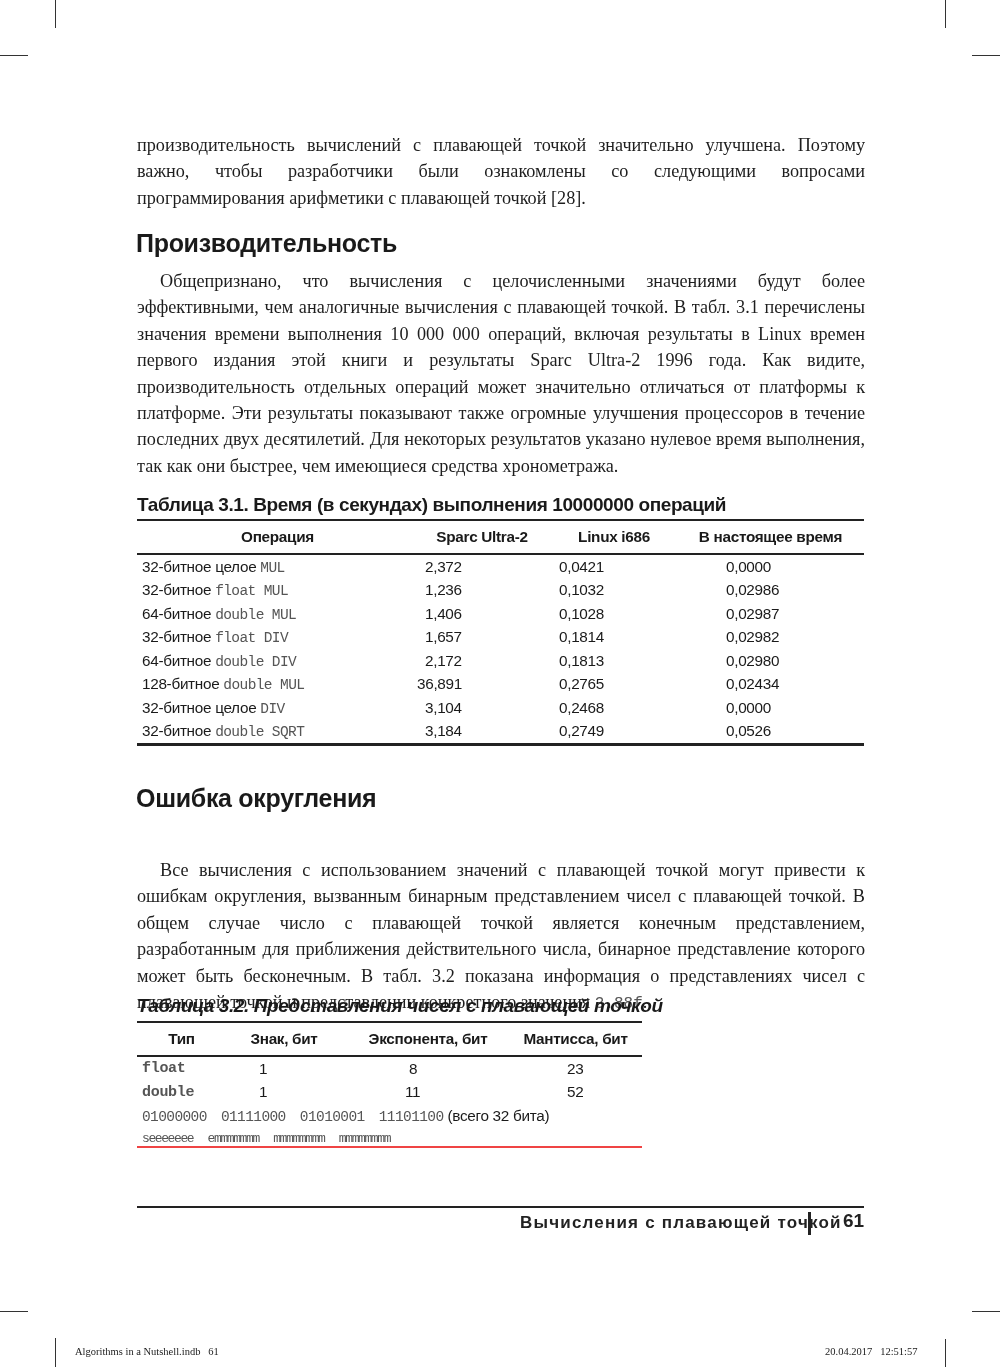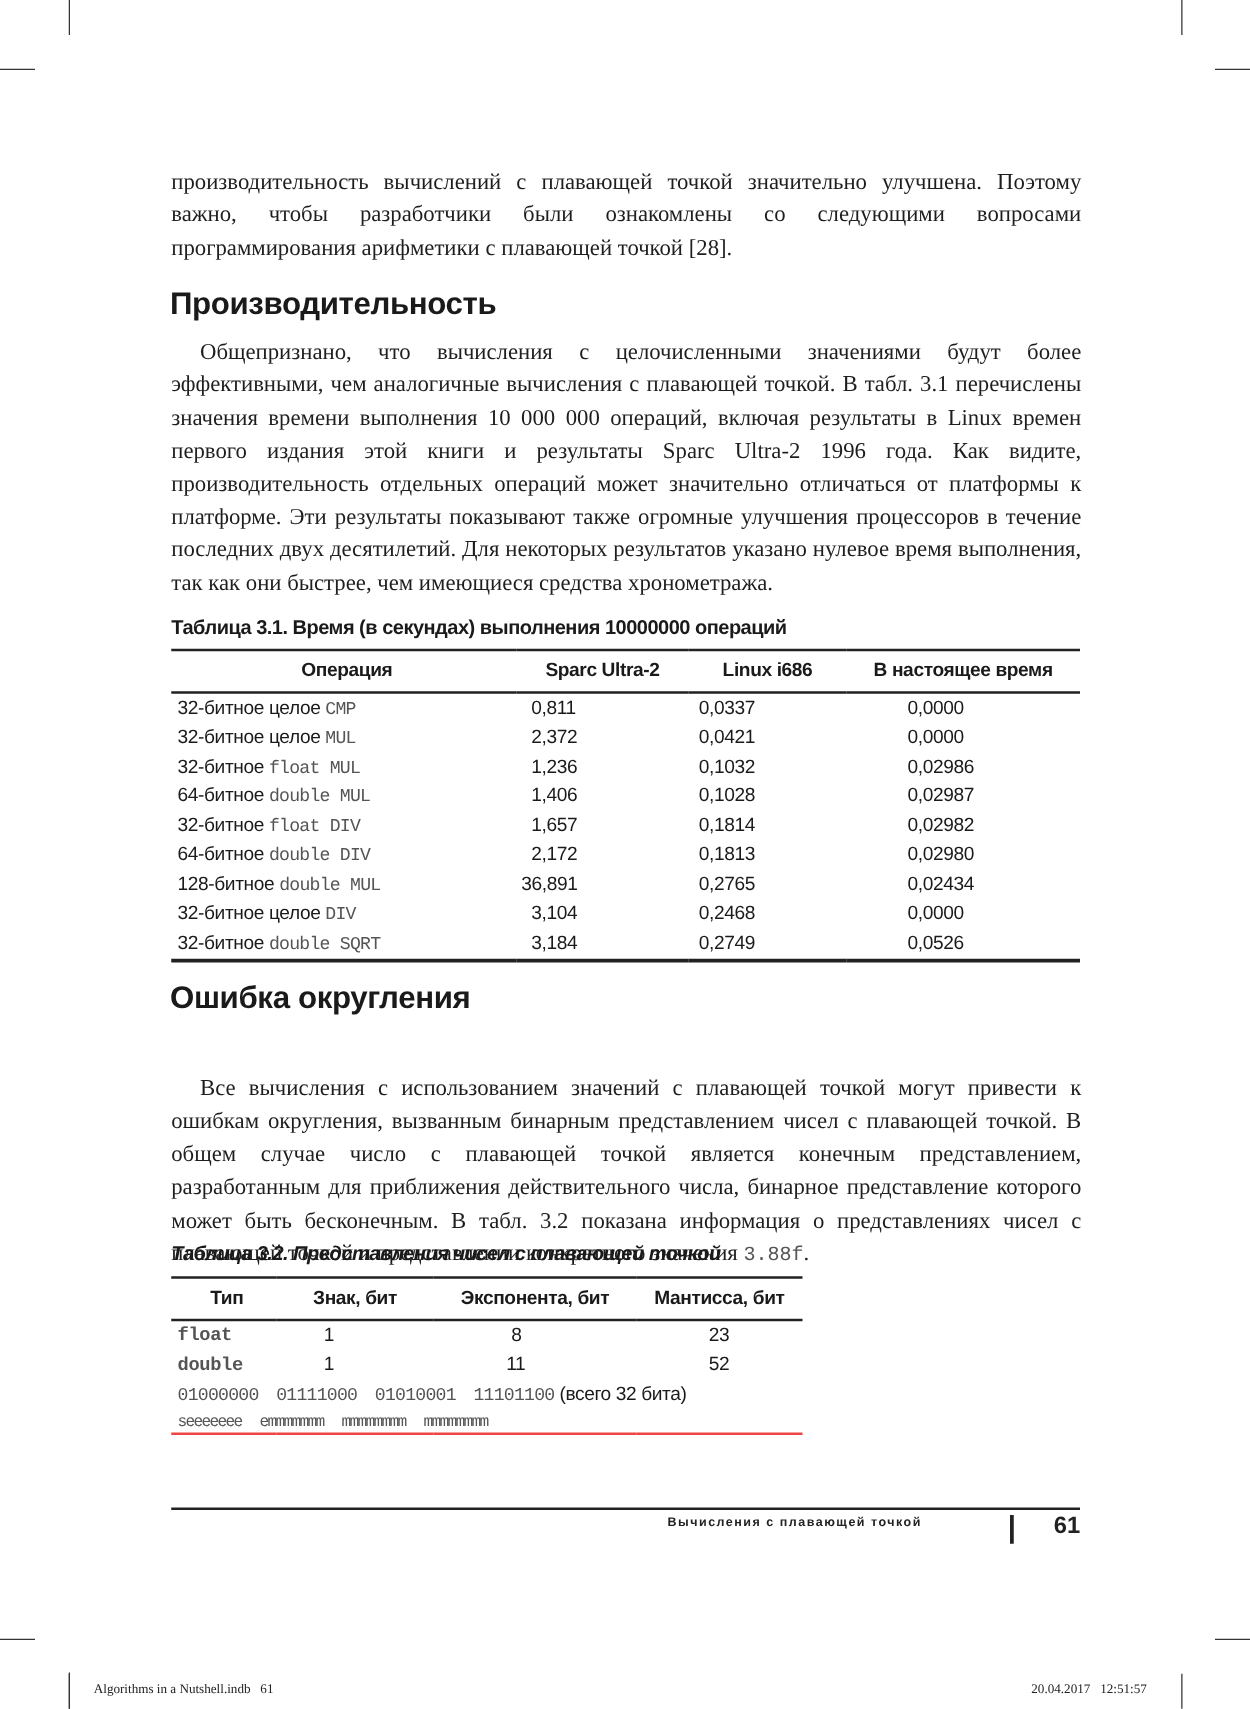--- a/index.html
+++ b/index.html
@@ -16,39 +16,39 @@
   .indent { text-indent: 23px; }
   .heading {
     position: absolute; left: 136px;
     font-family: "Liberation Sans", "DejaVu Sans", sans-serif;
     font-weight: bold; font-size: 25px; color: #1a1a1a; margin: 0;
     letter-spacing: -0.3px;
   }
   .caption {
     position: absolute; left: 137px;
     font-family: "Liberation Sans", "DejaVu Sans", sans-serif;
-    font-weight: bold; font-size: 16px; color: #1a1a1a; letter-spacing: -0.4px;
+    font-weight: bold; font-size: 19px; color: #1a1a1a; letter-spacing: -0.4px;
   }
   table { border-collapse: collapse; position: absolute; }
   .t1 { left: 137px; top: 519px; width: 727px; }
   .t1 th, .t1 td, .t2 th, .t2 td {
     font-family: "Liberation Sans", "DejaVu Sans", sans-serif;
     font-size: 15.3px; padding: 0; height: 23.5px; white-space: nowrap; letter-spacing: -0.3px;
   }
   .t1 th, .t2 th { font-weight: bold; text-align: center; height: 32px; }
   .t1 thead tr { border-top: 2px solid #222; border-bottom: 2px solid #222; }
   .t1 tbody tr:last-child { border-bottom: 3px solid #222; }
   .t1 .op { padding-left: 5px; }
   .mono-in { font-family: "Liberation Mono", "DejaVu Sans Mono", monospace; color: #555; font-size: 14.5px; letter-spacing: -0.6px; }
   .t2 { left: 137px; top: 1021px; width: 505px; }
   .t2 thead tr { border-top: 2px solid #222; border-bottom: 2px solid #222; }
   .t2 tbody tr.last { border-bottom: 2px solid #ef4444; }
   .t2 td.mono-cell { font-family: "Liberation Mono", "DejaVu Sans Mono", monospace; color: #555; font-size: 15px; font-weight: bold; }
   .footer-rule { position: absolute; left: 137px; top: 1206px; width: 727px; height: 2px; background: #222; }
-  .footer-title { position: absolute; left: 534px; top: 1213px; font-family: "Liberation Sans", "DejaVu Sans", sans-serif; font-weight: bold; font-size: 10px; letter-spacing: 1.2px; color: #222; }
+  .footer-title { position: absolute; left: 520px; top: 1213px; font-family: "Liberation Sans", "DejaVu Sans", sans-serif; font-weight: bold; font-size: 17px; letter-spacing: 1.2px; color: #222; }
   .footer-bar { position: absolute; left: 808px; top: 1212px; width: 3px; height: 23px; background: #222; }
   .footer-page { position: absolute; left: 843px; top: 1210px; font-family: "Liberation Sans", "DejaVu Sans", sans-serif; font-weight: bold; font-size: 19px; color: #222; }
   .slug { position: absolute; top: 1346px; font-family: "Liberation Serif", "DejaVu Serif", serif; font-size: 10.5px; color: #222; }
 </style>
 </head>
 <body>
 
 <div class="crop" style="left:55px;top:0;width:1px;height:28px;"></div>
 <div class="crop" style="left:945px;top:0;width:1px;height:28px;"></div>
 <div class="crop" style="left:0;top:55px;width:28px;height:1px;"></div>
@@ -73,26 +73,20 @@
   </colgroup>
   <thead>
     <tr>
       <th class="op">Операция</th>
       <th>Sparc Ultra-2</th>
       <th>Linux i686</th>
       <th>В настоящее время</th>
     </tr>
   </thead>
   <tbody>
-    <tr>
-      <td class="op"><span>32-битное целое </span><span class="mono-in">CMP</span></td>
-      <td style="padding-left:12px">0,811</td>
-      <td style="padding-left:8px">0,0337</td>
-      <td style="padding-left:49px">0,0000</td>
-    </tr>
     <tr>
       <td class="op"><span>32-битное целое </span><span class="mono-in">MUL</span></td>
       <td style="padding-left:12px">2,372</td>
       <td style="padding-left:8px">0,0421</td>
       <td style="padding-left:49px">0,0000</td>
     </tr>
     <tr>
       <td class="op"><span>32-битное </span><span class="mono-in">float MUL</span></td>
       <td style="padding-left:12px">1,236</td>
       <td style="padding-left:8px">0,1032</td>

